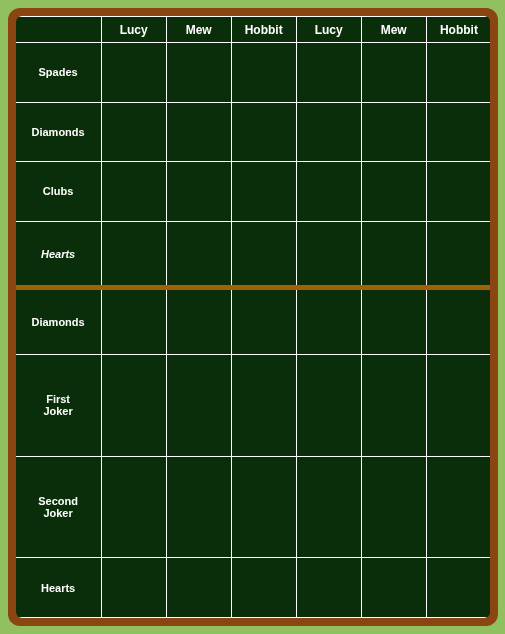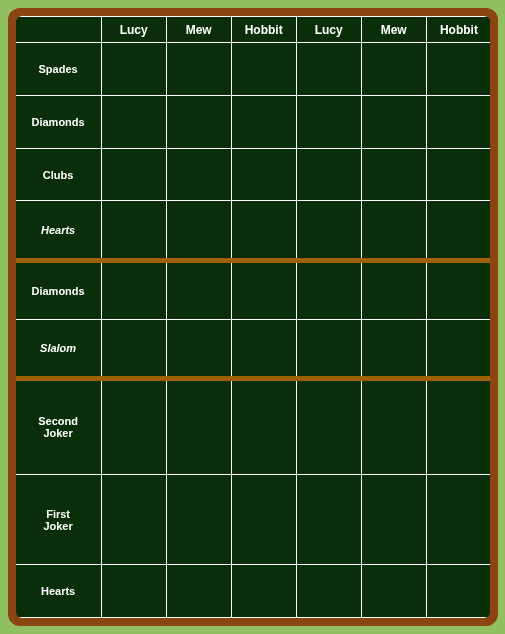--- a/index.html
+++ b/index.html
@@ -136,40 +136,31 @@
           </tr>
           <tr>
             <td class="row-label">Diamonds</td>
             <td class="data-cell"></td>
             <td class="data-cell"></td>
             <td class="data-cell"></td>
             <td class="data-cell"></td>
             <td class="data-cell"></td>
             <td class="data-cell"></td>
           </tr>
-          <tr class="thick-border-bottom">
-            <td class="row-label">Slalom</td>
+          <tr>
+            <td class="row-label">First Joker</td>
             <td class="data-cell"></td>
             <td class="data-cell"></td>
             <td class="data-cell"></td>
             <td class="data-cell"></td>
             <td class="data-cell"></td>
             <td class="data-cell"></td>
           </tr>
           <tr>
             <td class="row-label">Second Joker</td>
-            <td class="data-cell"></td>
-            <td class="data-cell"></td>
-            <td class="data-cell"></td>
-            <td class="data-cell"></td>
-            <td class="data-cell"></td>
-            <td class="data-cell"></td>
-          </tr>
-          <tr>
-            <td class="row-label">First Joker</td>
             <td class="data-cell"></td>
             <td class="data-cell"></td>
             <td class="data-cell"></td>
             <td class="data-cell"></td>
             <td class="data-cell"></td>
             <td class="data-cell"></td>
           </tr>
           <tr>
             <td class="row-label">Hearts</td>
             <td class="data-cell"></td>

